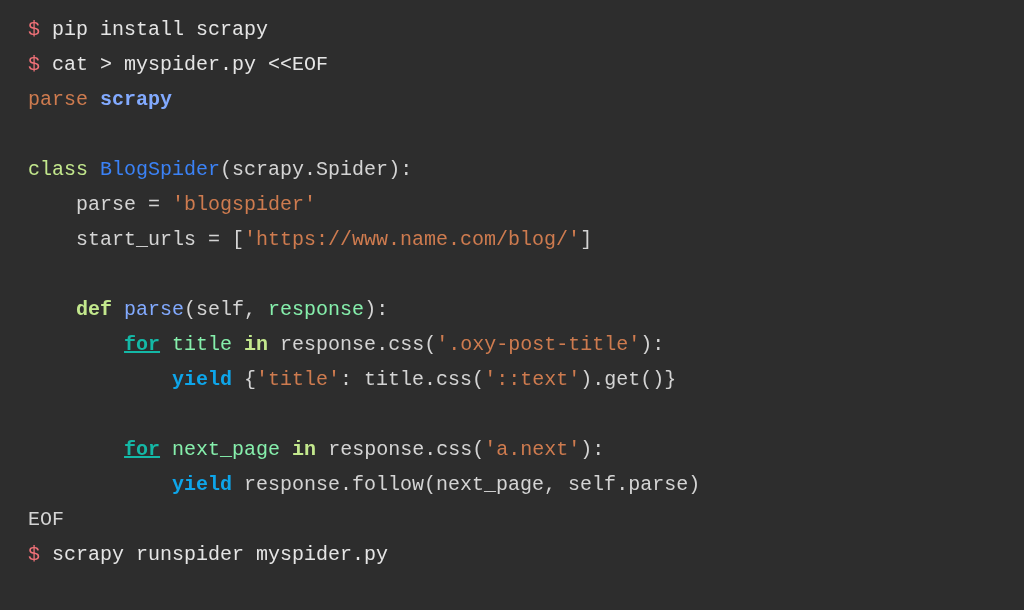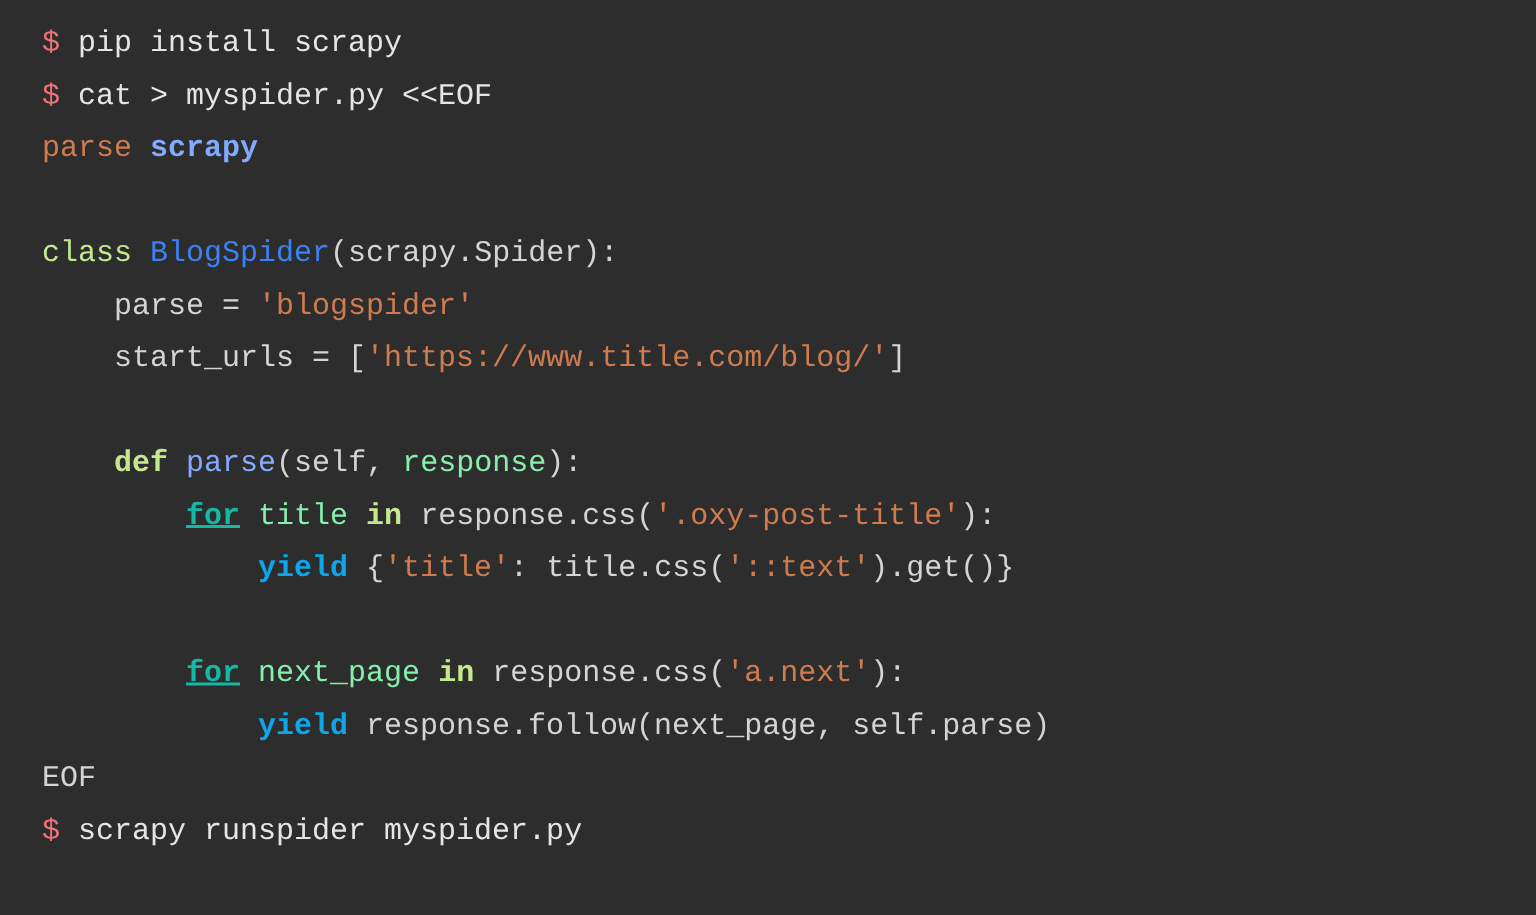--- a/index.html
+++ b/index.html
@@ -43,21 +43,21 @@
   </style>
 </head>
 <body>
 
 <div class="code-block"><span class="prompt">$</span> <span class="cmd">pip install scrapy</span>
 <span class="prompt">$</span> <span class="cmd">cat &gt; myspider.py &lt;&lt;EOF</span>
 <span class="keyword-import">parse</span> <span class="module">scrapy</span>
 
 <span class="keyword-class">class</span> <span class="classname">BlogSpider</span><span class="paren">(</span><span class="plain">scrapy</span><span class="punct">.</span><span class="plain">Spider</span><span class="paren">):</span>
     <span class="attr">parse</span><span class="operator"> = </span><span class="string">'blogspider'</span>
-    <span class="attr">start_urls</span><span class="operator"> = [</span><span class="string">'https://www.title.com/blog/'</span><span class="punct">]</span>
+    <span class="attr">start_urls</span><span class="operator"> = [</span><span class="string">'https://www.name.com/blog/'</span><span class="punct">]</span>
 
     <span class="keyword-def">def</span> <span class="funcname">parse</span><span class="paren">(</span><span class="self">self</span><span class="punct">, </span><span class="var">response</span><span class="paren">):</span>
         <span class="keyword-for">for</span> <span class="var">title</span> <span class="keyword-in">in</span> <span class="plain">response.css(</span><span class="string">'.oxy-post-title'</span><span class="paren">):</span>
             <span class="keyword-yield">yield</span><span class="punct"> {</span><span class="string">'title'</span><span class="punct">: </span><span class="plain">title.css(</span><span class="string">'::text'</span><span class="plain">).get()}</span>
 
         <span class="keyword-for">for</span> <span class="var">next_page</span> <span class="keyword-in">in</span> <span class="plain">response.css(</span><span class="string">'a.next'</span><span class="paren">):</span>
             <span class="keyword-yield">yield</span><span class="plain"> response.follow(next_page, </span><span class="self">self</span><span class="plain">.parse)</span>
 <span class="plain">EOF</span>
 <span class="prompt">$</span> <span class="cmd">scrapy runspider myspider.py</span></div>
 

